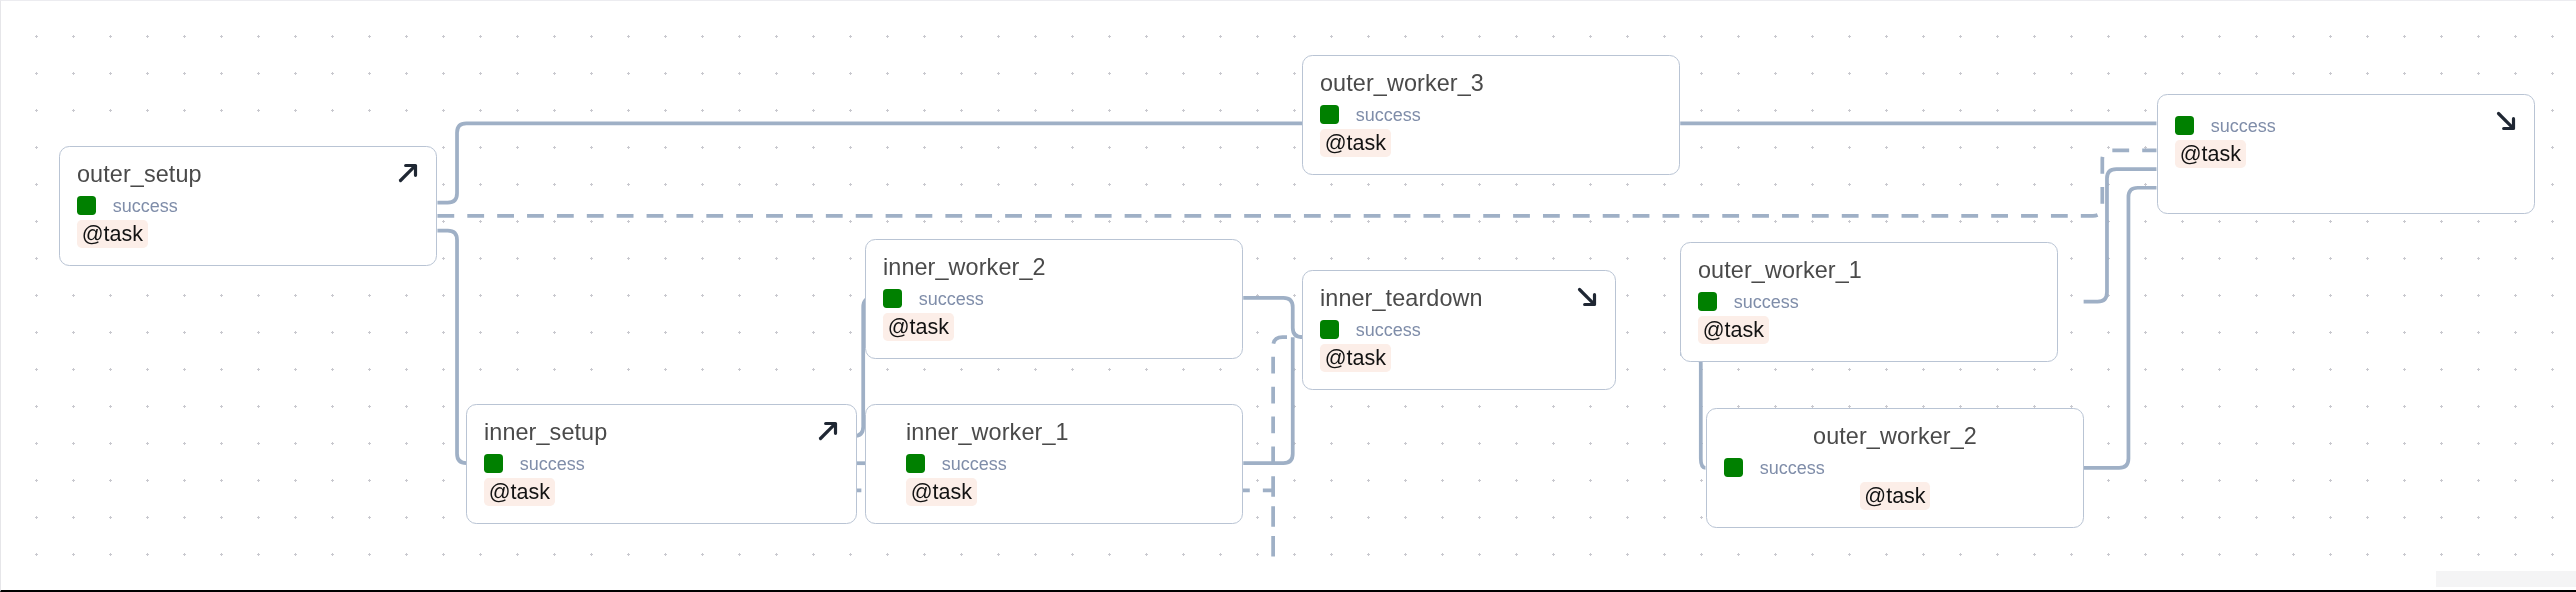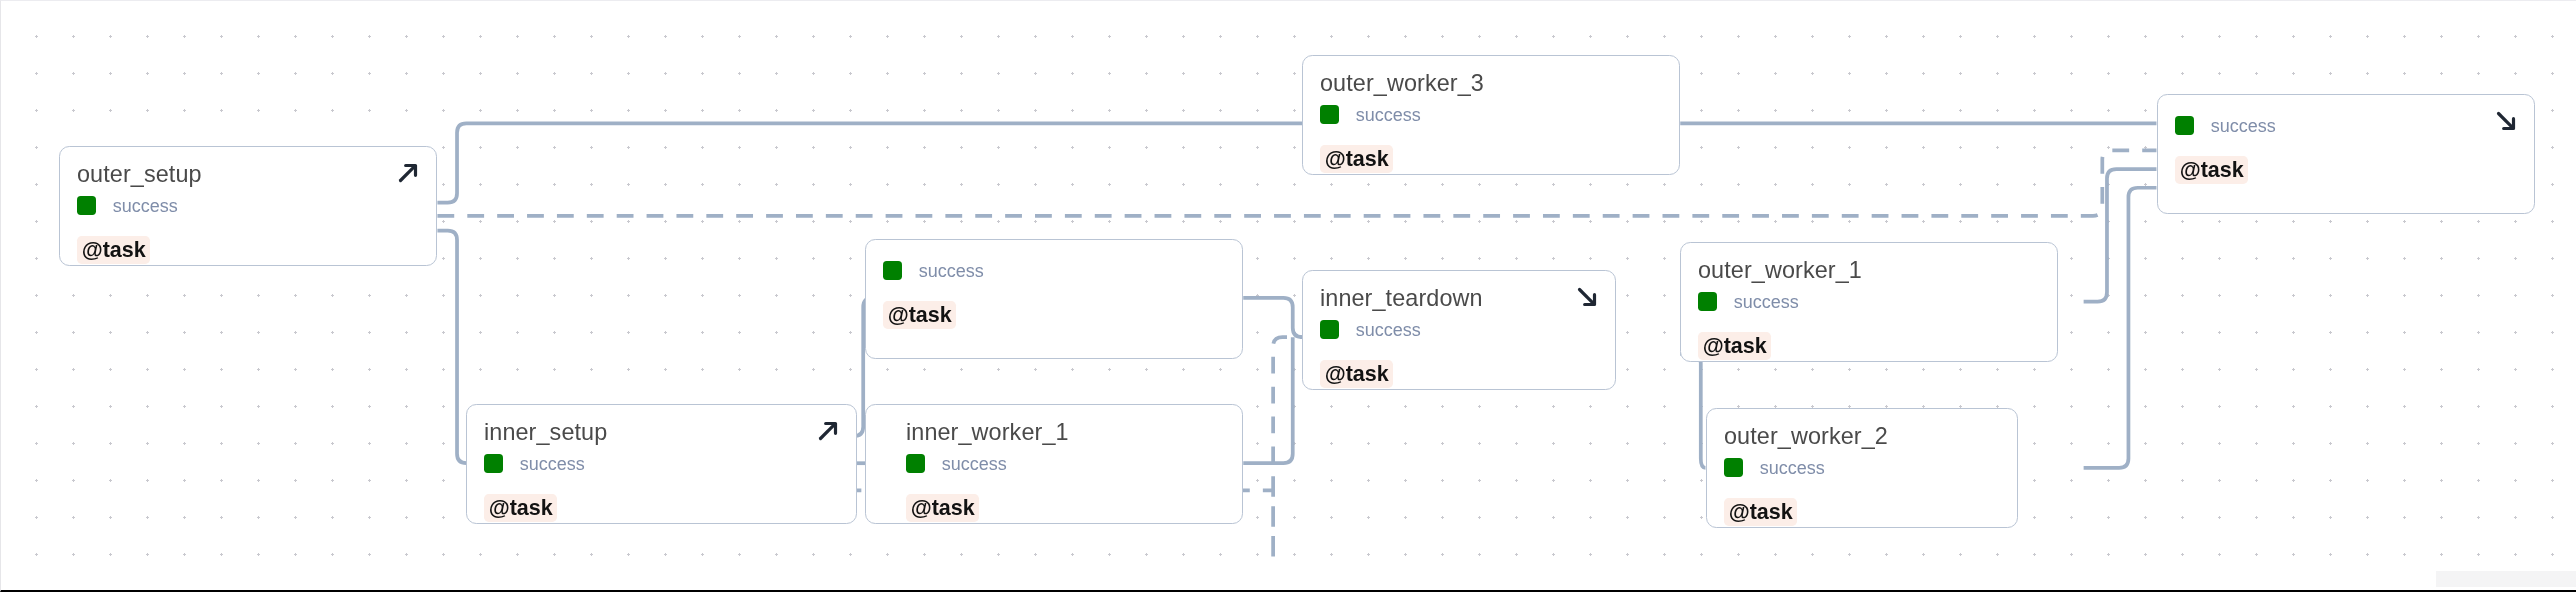--- a/index.html
+++ b/index.html
@@ -69,23 +69,22 @@
 
   .status-label {
     font-size: 18px;
     line-height: 26px;
     color: #7f8da9;
     margin-left: 17px;
     white-space: nowrap;
   }
 
   .node-badge-row {
-    margin-top: 17px;
+    margin-top: 1px;
     height: 28px;
-    font-weight: bold;
   }
 
   .node-badge {
     display: inline-block;
     font-size: 21.5px;
     line-height: 28px;
     color: #121212;
     background: #fceee8;
     border-radius: 4.7px;
     padding: 0 4.7px;
@@ -162,20 +161,21 @@
         </div>
         <div class="node-badge-row"><span class="node-badge">@task</span></div>
         <span class="node-arrow">
           <svg viewBox="0 0 32 32" width="30" height="30" aria-hidden="true">
             <path d="M8 8 L23 23" stroke="currentColor" stroke-width="3.4" stroke-linecap="round" fill="none"></path>
             <path d="M24 13.5 L24 24 L13.5 24" stroke="currentColor" stroke-width="3.4" stroke-linecap="round" stroke-linejoin="round" fill="none"></path>
           </svg>
         </span>
       </div>
       <div class="node" style="left: 864px; top: 238px; width: 378px; height: 120px;">
+        <div class="node-title">inner_worker_2</div>
         <div class="node-status-row">
           <span class="status-swatch" style="background: rgb(0, 128, 0);"></span>
           <span class="status-label">success</span>
         </div>
         <div class="node-badge-row"><span class="node-badge">@task</span></div>
       </div>
       <div class="node" style="left: 1301px; top: 269px; width: 314px; height: 120px;">
         <div class="node-title">inner_teardown</div>
         <div class="node-status-row">
           <span class="status-swatch" style="background: rgb(0, 128, 0);"></span>
@@ -212,21 +212,21 @@
         </span>
       </div>
       <div class="node" style="left: 864px; top: 403px; width: 378px; height: 120px; padding-left: 40px;">
         <div class="node-title">inner_worker_1</div>
         <div class="node-status-row">
           <span class="status-swatch" style="background: rgb(0, 128, 0);"></span>
           <span class="status-label">success</span>
         </div>
         <div class="node-badge-row"><span class="node-badge">@task</span></div>
       </div>
-      <div class="node" style="left: 1705px; top: 407px; width: 312px; height: 120px;">
+      <div class="node" style="left: 1705px; top: 407px; width: 378px; height: 120px; text-align: center;">
         <div class="node-title">outer_worker_2</div>
         <div class="node-status-row">
           <span class="status-swatch" style="background: rgb(0, 128, 0);"></span>
           <span class="status-label">success</span>
         </div>
         <div class="node-badge-row"><span class="node-badge">@task</span></div>
       </div>
     </div>
 
   <div class="bottom-strip"></div>

